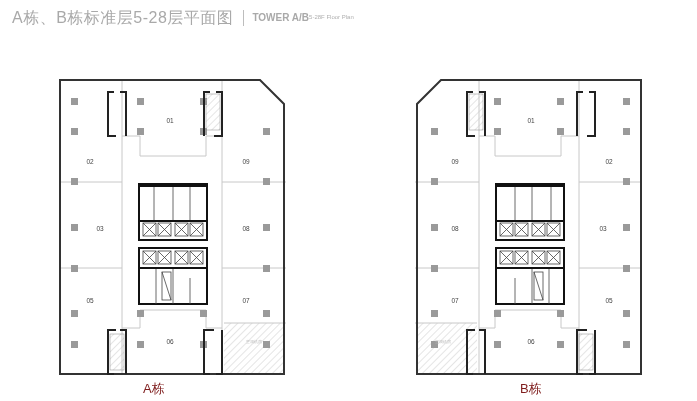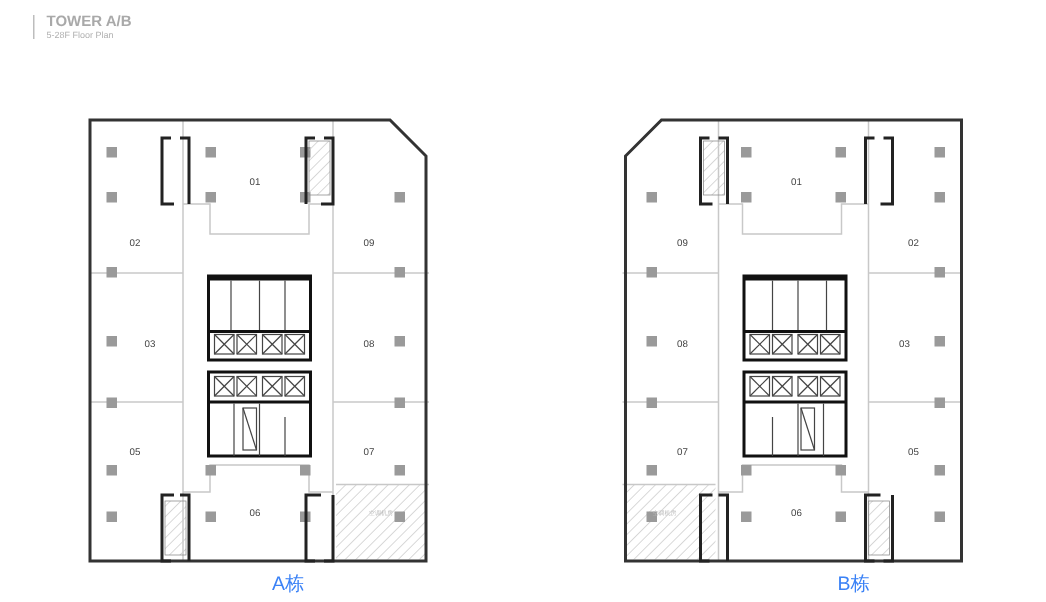--- a/index.html
+++ b/index.html
@@ -1,32 +1,33 @@
 <!DOCTYPE html>
 <html><head>
 <meta charset="utf-8">
 <style>
   html,body{margin:0;padding:0;background:#fff;}
   body{width:697px;height:401px;position:relative;overflow:hidden;font-family:"Liberation Sans",sans-serif;}
   .hdr{position:absolute;left:12px;top:6px;height:24px;display:flex;align-items:center;}
   .hdr-cn{font-size:16px;color:#a9a9a9;letter-spacing:0.5px;}
   .hdr-sep{width:1px;height:16px;background:#bdbdbd;margin:0 8px 0 10px;}
-  .hdr-en{display:flex;flex-direction:column;line-height:1;}
+  .hdr-en{display:flex;flex-direction:row;line-height:1;}
   .hdr-en1{font-size:10px;font-weight:bold;color:#a9a9a9;}
   .hdr-en2{font-size:6px;color:#b0b0b0;margin-top:1px;}
   .plan{position:absolute;top:78px;width:230px;height:300px;}
   .plan svg{position:absolute;left:0;top:0;}
-  .caption{position:absolute;top:380px;font-size:13px;color:#3b82f6;width:60px;text-align:right;}
+  .caption{position:absolute;top:380px;font-size:13px;color:#7f1d1d;width:60px;text-align:left;}
   .lbl{font-family:"Liberation Sans",sans-serif;font-size:6.5px;fill:#444;}
   .tiny{font-family:"Liberation Sans",sans-serif;font-size:4px;fill:#bbb;}
 </style>
 </head>
 <body>
 
 <div class="hdr">
+  <span class="hdr-cn">A栋、B栋标准层5-28层平面图</span>
   <span class="hdr-sep"></span>
   <span class="hdr-en">
     <span class="hdr-en1">TOWER A/B</span>
     <span class="hdr-en2">5-28F Floor Plan</span>
   </span>
 </div>
 
 <div class="plan" style="left:58px;">
   <svg width="230" height="300" viewBox="0 0 230 300">
     <defs>

